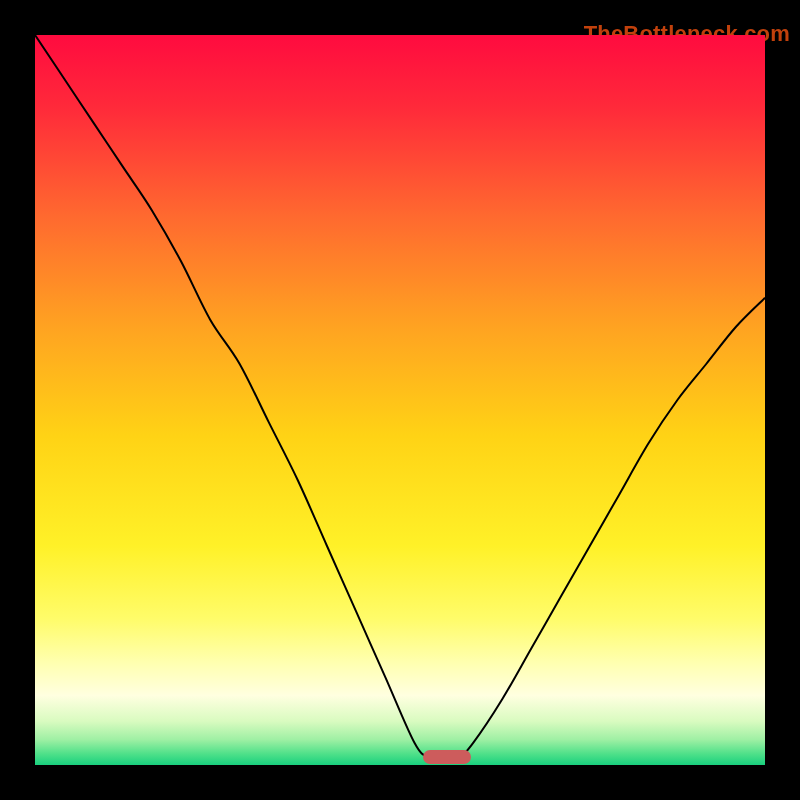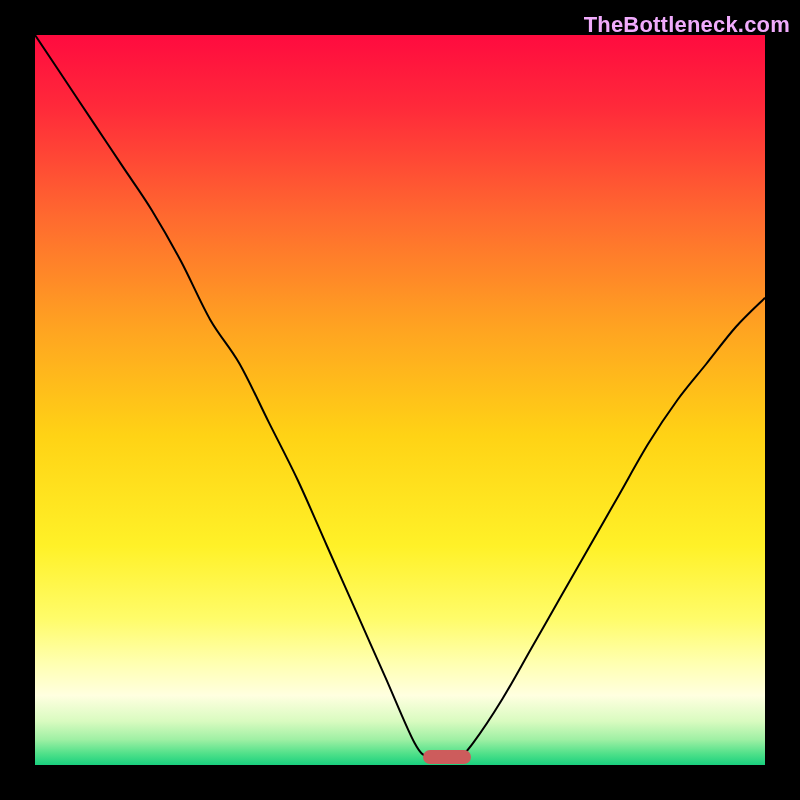--- a/index.html
+++ b/index.html
@@ -12,23 +12,23 @@
     font-family: Arial, Helvetica, sans-serif;
   }
   .frame {
     position: relative;
     width: 800px;
     height: 800px;
     background: #000;
   }
   .attribution {
     position: absolute;
-    top: 12px;
+    top: 21px;
     right: 10px;
-    color: #f0abfc;
+    color: #c2410c;
     font-size: 22px;
     font-weight: 600;
     letter-spacing: 0.2px;
     user-select: none;
   }
   .plot {
     position: absolute;
     left: 35px;
     top: 35px;
     width: 730px;

